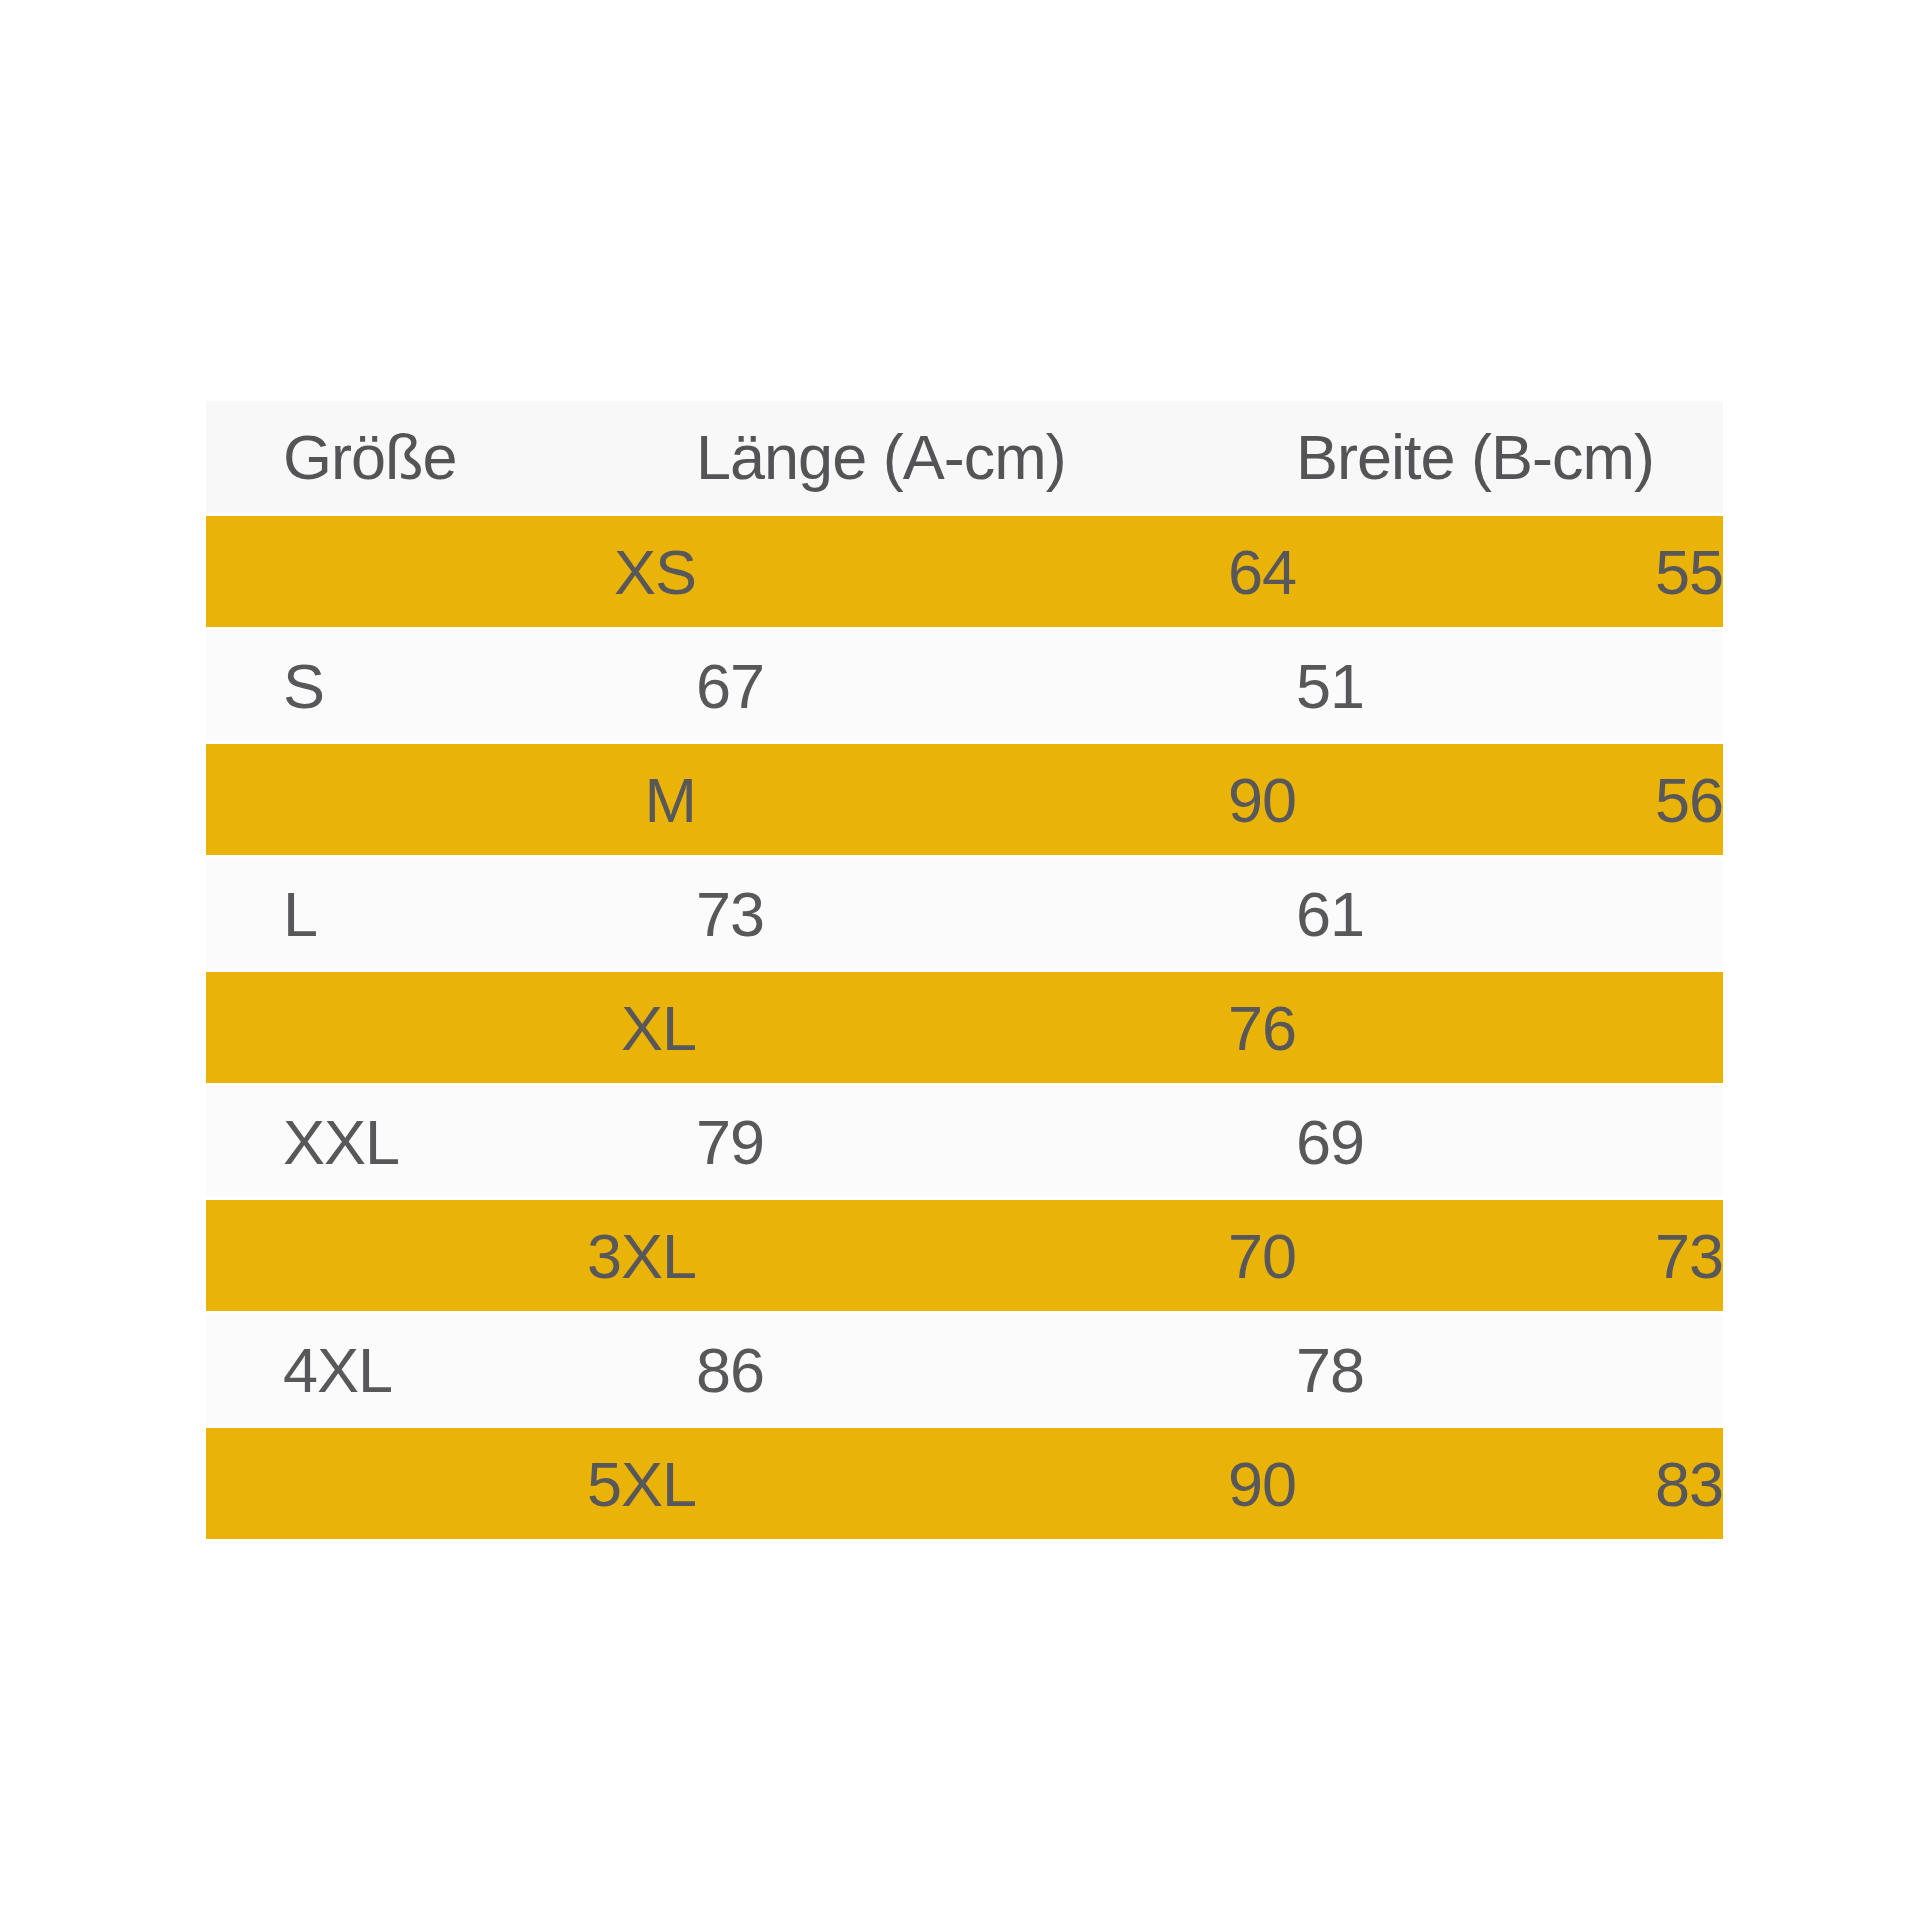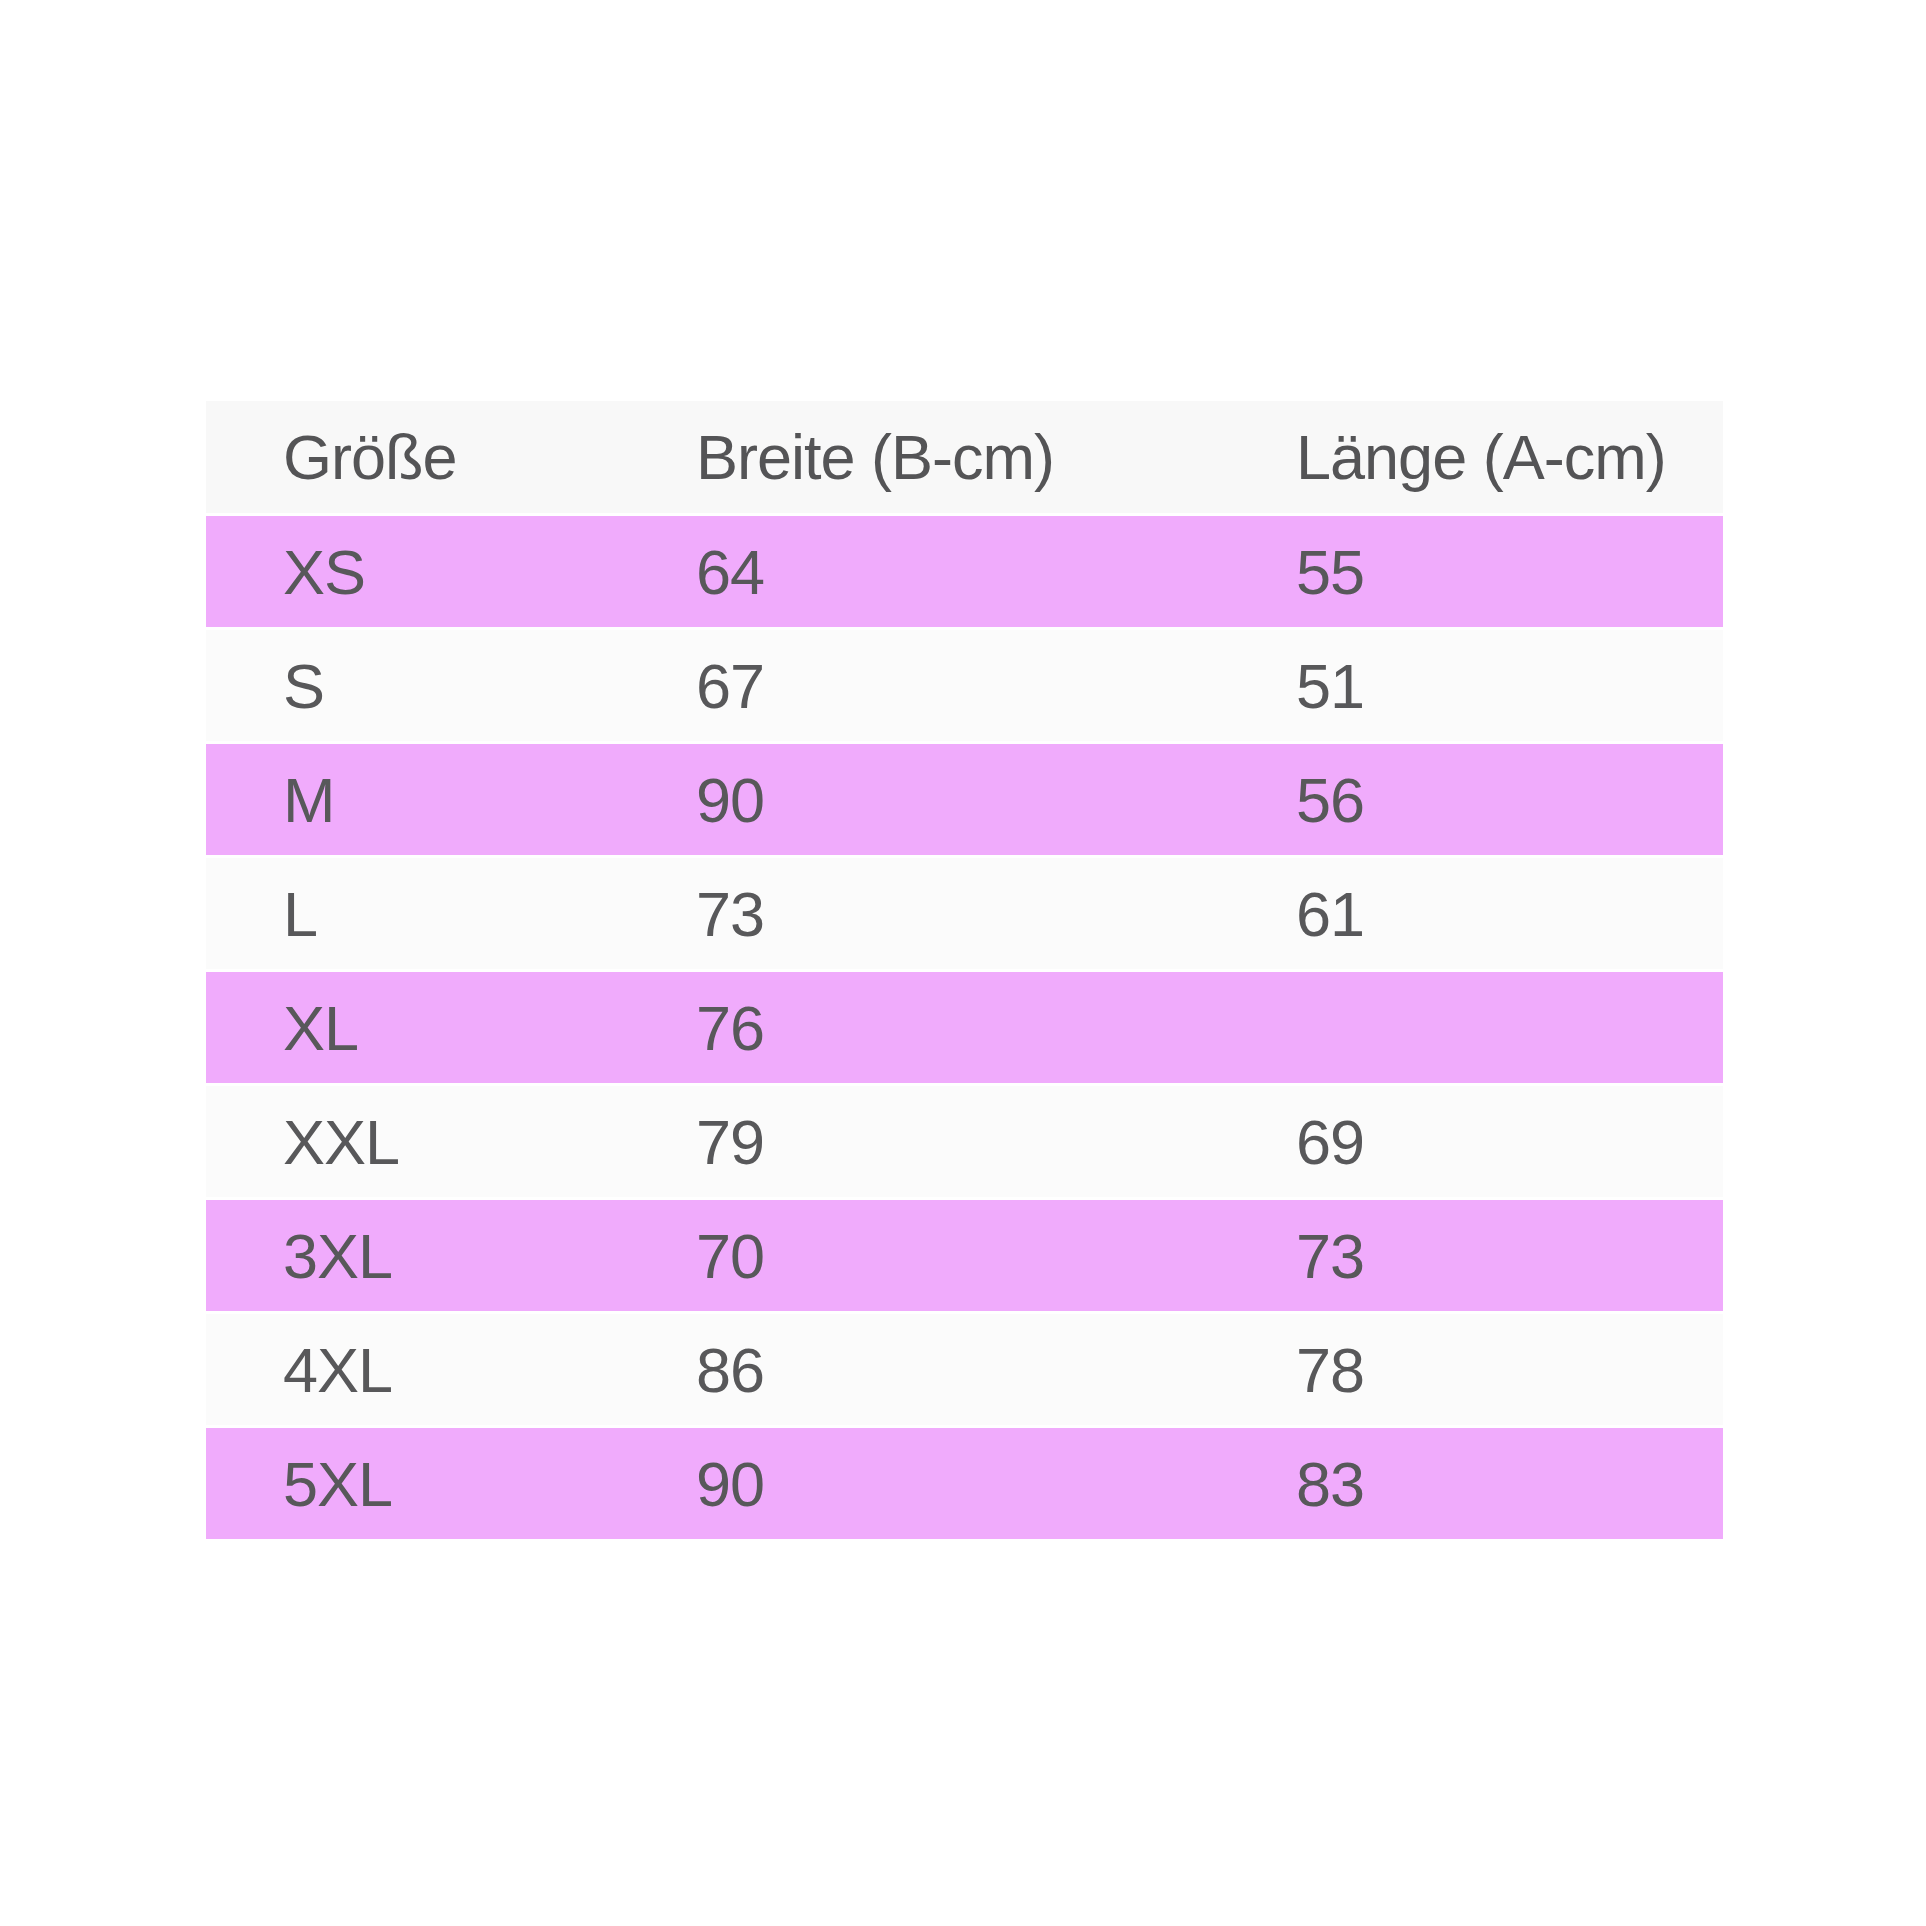--- a/index.html
+++ b/index.html
@@ -24,41 +24,41 @@
     grid-template-columns: 490px 600px 427px;
     align-items: center;
     height: 111px;
     margin-bottom: 3px;
     background: #fbfbfb;
   }
   .row.header {
     height: 112px;
     background: #f8f8f8;
   }
-  .row.stripe { background: #f0abfc; }
+  .row.stripe { background: #eab308; text-align: right; }
   .cell {
     font-size: 63px;
     font-weight: 300;
     color: #58585a;
     white-space: nowrap;
     letter-spacing: -1px;
   }
   .cell.c0 { padding-left: 77px; }
   .header .cell { color: #545456; }
 </style>
 </head>
 <body>
 
 <div class="stage">
   <div class="size-table">
 
     <div class="row header">
       <div class="cell c0">Größe</div>
+      <div class="cell c1">Länge (A-cm)</div>
       <div class="cell c2">Breite (B-cm)</div>
-      <div class="cell c1">Länge (A-cm)</div>
     </div>
 
     <div class="row stripe">
       <div class="cell c0">XS</div>
       <div class="cell c1">64</div>
       <div class="cell c2">55</div>
     </div>
 
     <div class="row">
       <div class="cell c0">S</div>

